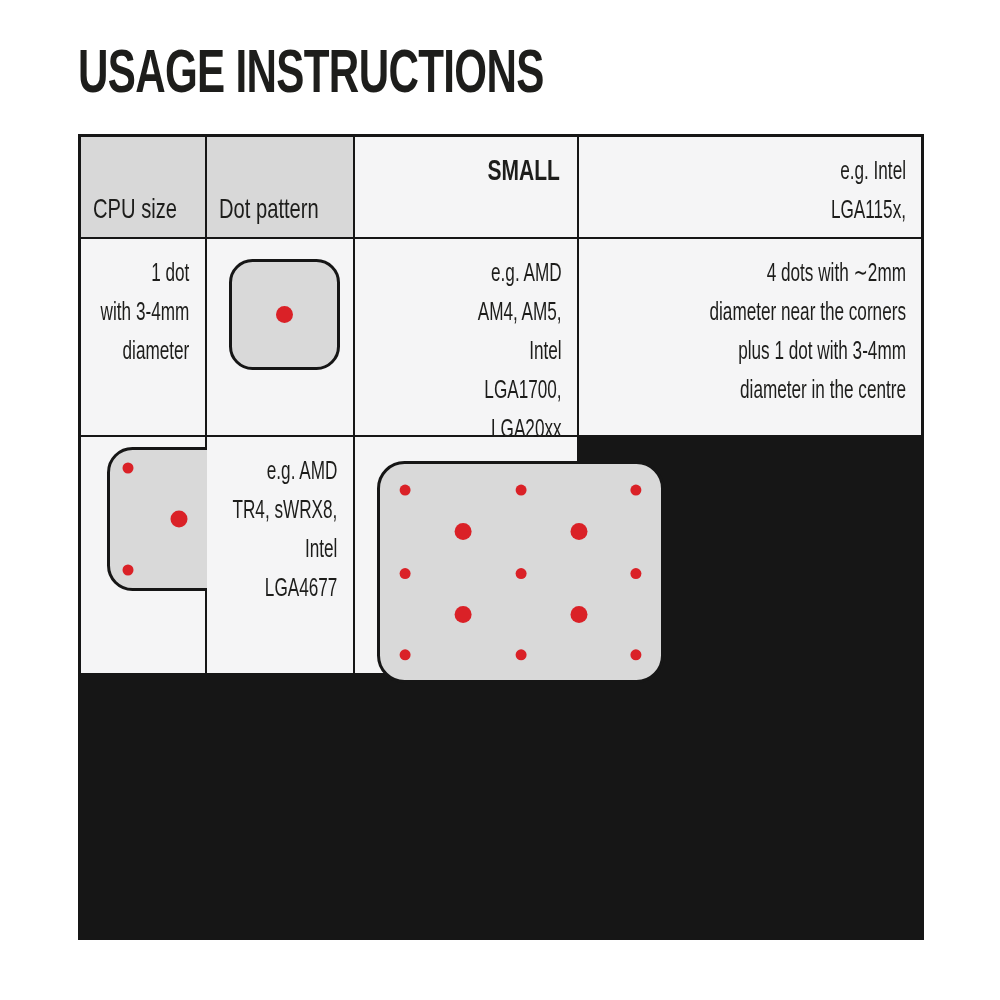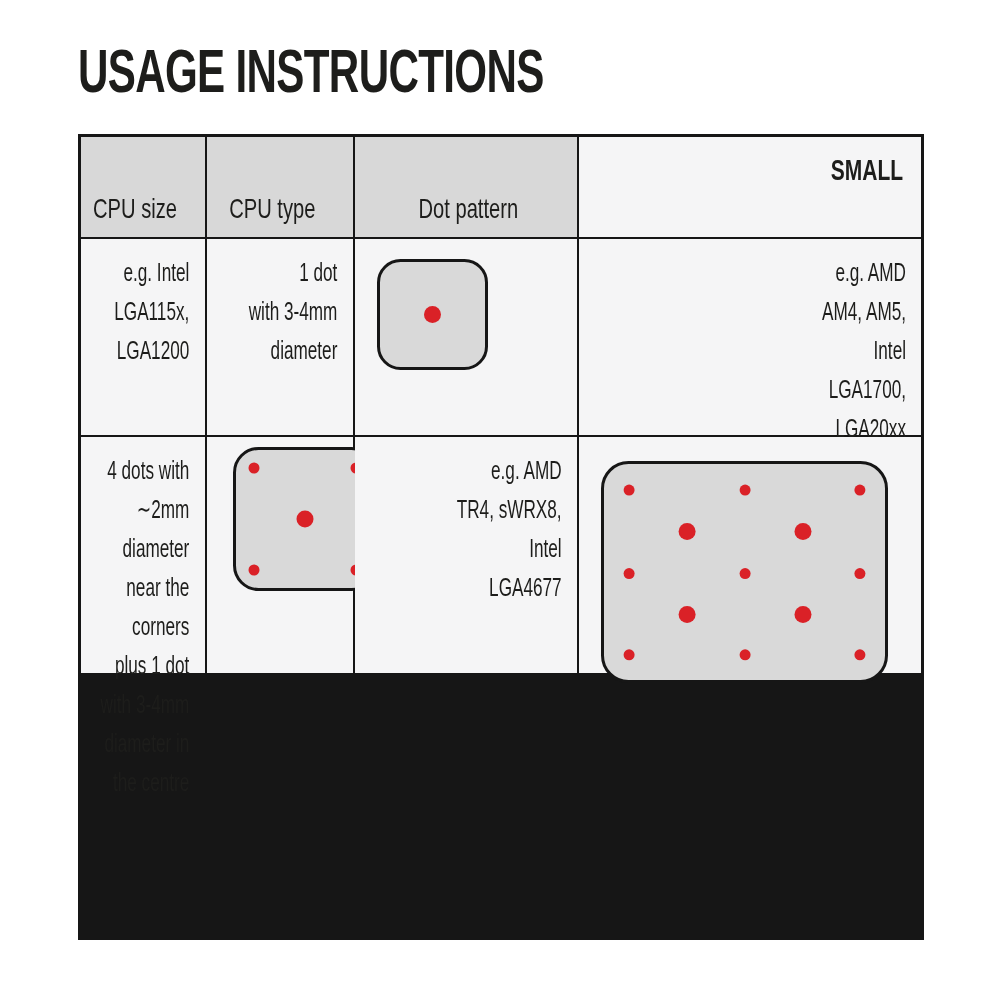--- a/index.html
+++ b/index.html
@@ -90,23 +90,20 @@
 <div class="canvas">
 
   <h1 class="title">USAGE INSTRUCTIONS</h1>
 
   <div class="tbl">
 
     <div class="cell head">
       <span class="txt h">CPU size</span>
     </div>
     <div class="cell head">
-      <span class="txt h">CPU type</span>
-    </div>
-    <div class="cell head">
       <span class="txt h">Dot pattern</span>
     </div>
 
     <div class="cell body">
       <span class="txt label">SMALL</span>
     </div>
     <div class="cell body">
       <span class="txt b">e.g. Intel
 LGA115x,
 LGA1200</span>

